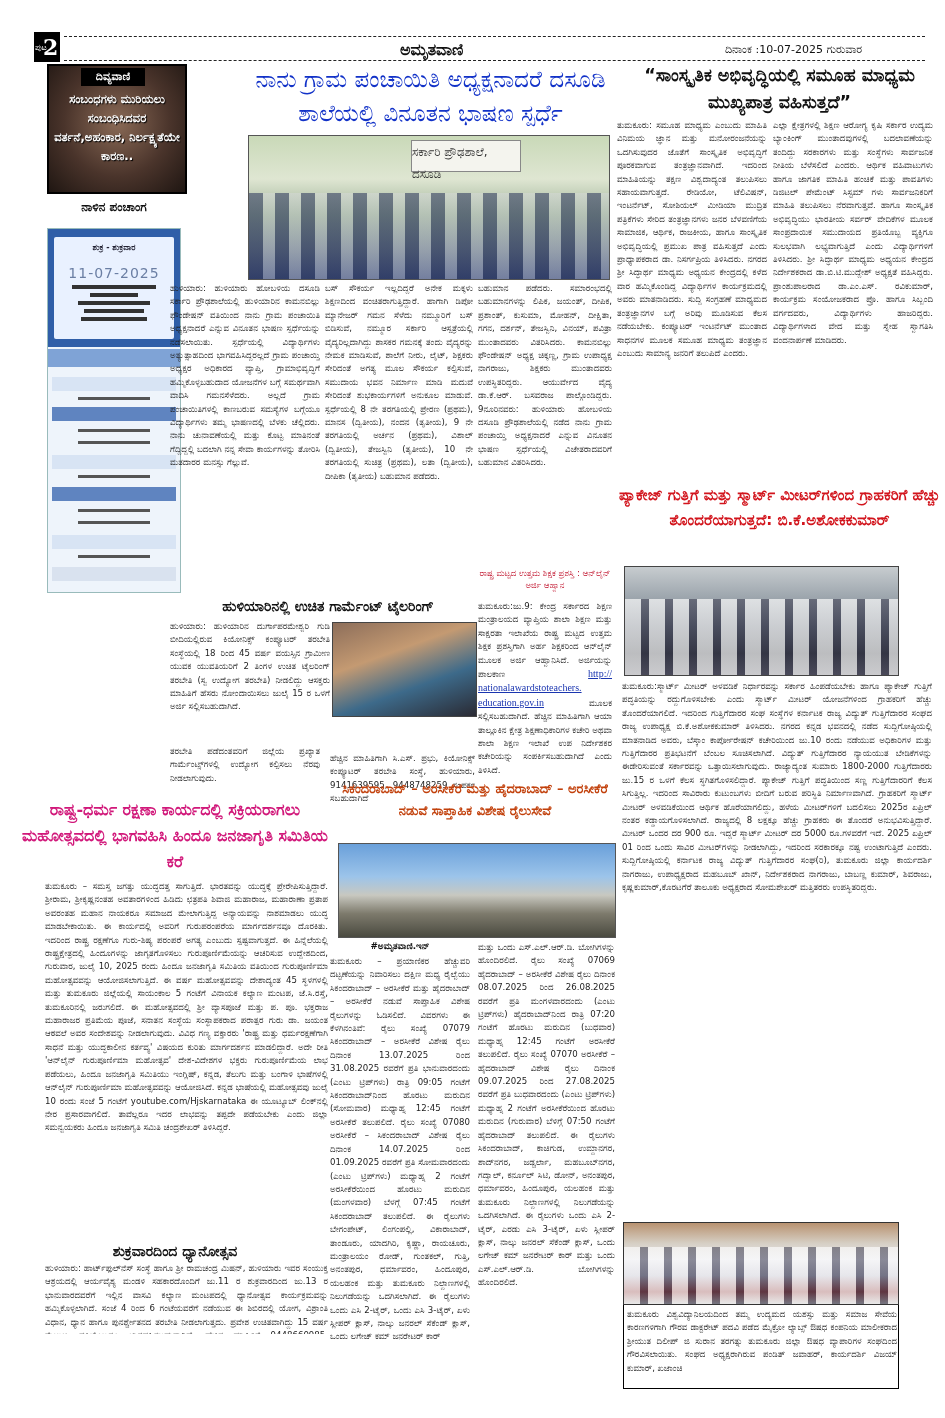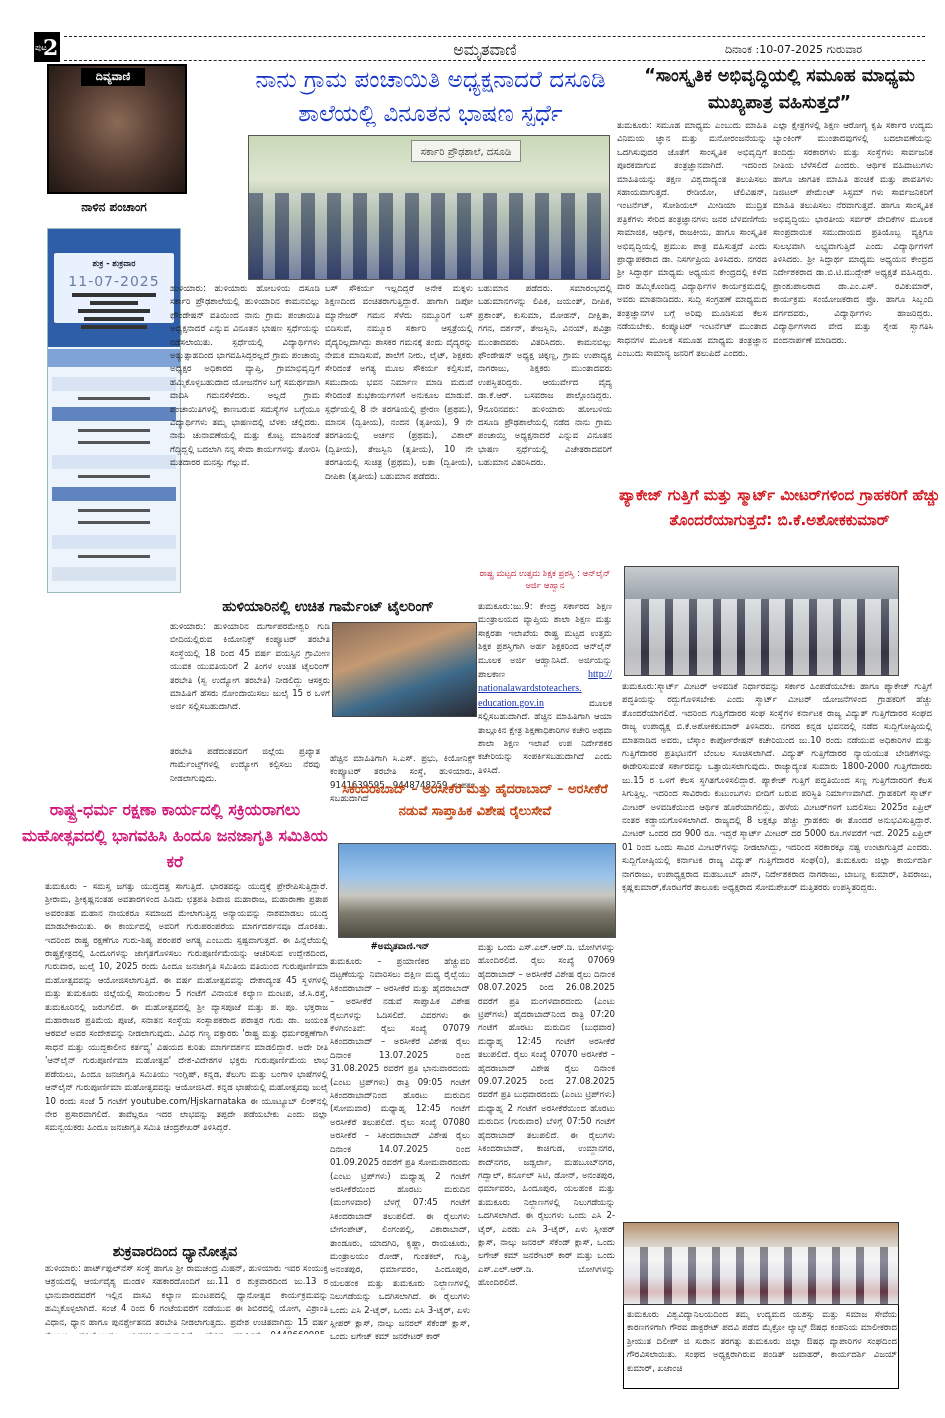--- a/index.html
+++ b/index.html
@@ -7,45 +7,45 @@
   body { font-family: "DejaVu Sans", sans-serif; color: #111; position: relative; }
 
   .abs { position: absolute; }
 
   
   .page-badge { left: 34px; top: 32px; width: 26px; height: 30px; background: #000; color:#fff; display:flex; align-items:center; }
   .page-badge .pu { font-size: 8px; line-height: 9px; width: 9px; padding-left:1px; }
   .page-badge .num { font-size: 22px; font-weight: bold; font-family: "DejaVu Serif", serif; }
   .dash-top { left: 64px; right: 20px; top: 36px; border-top: 1.5px dashed #222; }
   .dash-bot { left: 64px; right: 20px; top: 60px; border-top: 1.5px dashed #222; }
-  .mast { left: 400px; top: 40px; width: 170px; text-align: center; font-size: 16px; font-weight: normal; }
+  .mast { left: 400px; top: 40px; width: 170px; font-size: 16px; font-weight: bold; }
   .dateline { left: 725px; top: 43px; font-size: 11px; white-space: nowrap; }
 
   
   .divya-box { left: 47px; top: 64px; width: 140px; height: 130px; background: #3a2a22; border: 2px solid #000; overflow:hidden; }
   .divya-box .bg { position:absolute; inset:0; background: radial-gradient(ellipse at 50% 45%, #8a6a56 0%, #4a342b 55%, #1f1612 100%); }
   .divya-tag { position:absolute; left:32px; top:2px; width:64px; height:18px; background:#000; color:#fff; font-size:11px; text-align:center; line-height:18px; font-weight:bold; }
   .divya-quote { position:absolute; left:2px; right:2px; top:24px; color:#fff; font-size:11.5px; line-height:19px; text-align:center; font-weight:bold; text-shadow: 1px 1px 1px #000; }
   .panchanga-title { left: 47px; top: 200px; width: 134px; text-align:center; font-size: 12px; font-weight: bold; }
   .panchanga-card { left: 47px; top: 228px; width: 134px; height: 365px; border:1px solid #9bb; background:#eef4fb; overflow:hidden; }
-  .pc-top { position:absolute; left:0; right:0; top:0; height:118px; background:#2f5ea8; padding:24px 6px; }
+  .pc-top { position:absolute; left:0; right:0; top:0; height:118px; background:#2f5ea8; padding:8px 6px; }
   .pc-inner { background:#e9f1ff; height:100%; border-radius:2px; text-align:center; padding-top:6px; }
   .pc-inner .t1 { font-size:8px; color:#223; font-weight:bold; }
-  .pc-inner .t2 { font-size:14px; color:#6b7fa4; margin-top:4px; letter-spacing:1px; }
+  .pc-inner .t2 { font-size:14px; color:#6b7fa4; margin-top:12px; letter-spacing:1px; }
   .pc-inner .bar { height:4px; background:#333; margin:4px auto; width:60%; }
   .pc-mid { position:absolute; left:0; right:0; top:120px; height:18px; background:#7fa3d6; }
   .pc-row { position:absolute; left:4px; right:4px; height:14px; background:#d8e4f4; }
   .pc-line { position:absolute; left:30px; right:30px; height:3px; background:#555; }
 
   
   .head-center { left: 248px; top: 62px; width: 365px; text-align:center; color:#1232c8; font-size: 23px; line-height: 34px; font-weight: normal; }
   .photo { background: linear-gradient(180deg,#c9d9b8 0%, #dfe6d2 30%, #9fb39a 55%, #6f7f8c 80%, #3c4d7a 100%); border:1px solid #555; }
   .photo-school { left: 248px; top: 135px; width: 362px; height: 145px; }
   .people { position:absolute; bottom:0; height:60%; left:0; right:0; background: repeating-linear-gradient(90deg, rgba(40,50,90,0.55) 0 14px, rgba(220,220,230,0.35) 14px 26px); }
-  .signboard { position:absolute; left:45%; top:4px; width:110px; height:22px; background:#f4f4ee; border:1px solid #888; font-size:10px; text-align:center; line-height:22px; color:#333; }
+  .signboard { position:absolute; left:45%; top:4px; width:110px; height:32px; background:#f4f4ee; border:1px solid #888; font-size:12px; text-align:left; line-height:22px; color:#333; }
 
   
   .col { font-size: 8.6px; line-height: 13.4px; text-align: justify; color:#222; overflow:hidden; }
   .col p { text-indent: 0; margin-bottom: 0; }
 
   .c1 { left: 170px; top: 282px; width: 150px; height: 313px; }
   .c2 { left: 325px; top: 282px; width: 148px; height: 335px; }
   .c3 { left: 478px; top: 282px; width: 134px; height: 285px; }
 
   .sub-red { left: 478px; top: 567px; width: 134px; text-align:center; color:#c0102a; font-size:8.5px; line-height:12px; }
@@ -92,20 +92,21 @@
   <span class="num">2</span>
 </div>
 <div class="abs dash-top"></div>
 <div class="abs mast">ಅಮೃತವಾಣಿ</div>
 <div class="abs dateline">ದಿನಾಂಕ :10-07-2025 ಗುರುವಾರ</div>
 <div class="abs dash-bot"></div>
 
 <div class="abs divya-box">
   <div class="bg"></div>
   <div class="divya-tag">ದಿವ್ಯವಾಣಿ</div>
+  <div class="divya-quote">ಸಂಬಂಧಗಳು ಮುರಿಯಲು ಸಂಬಂಧಿಸಿದವರ ವರ್ತನೆ,ಅಹಂಕಾರ, ನಿರ್ಲಕ್ಷ್ಯತೆಯೇ ಕಾರಣ..</div>
 </div>
 <div class="abs panchanga-title">ನಾಳಿನ ಪಂಚಾಂಗ</div>
 <div class="abs panchanga-card">
   <div class="pc-top">
     <div class="pc-inner">
       <div class="t1">ಶುಕ್ರ - ಶುಕ್ರವಾರ</div>
       <div class="t2">11-07-2025</div>
       <div class="bar" style="width:70%"></div>
       <div class="bar" style="width:40%"></div>
       <div class="bar" style="width:60%"></div>

